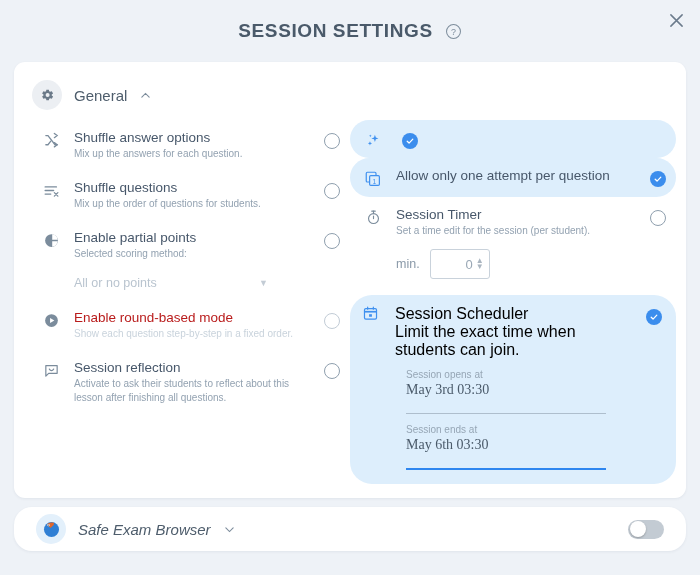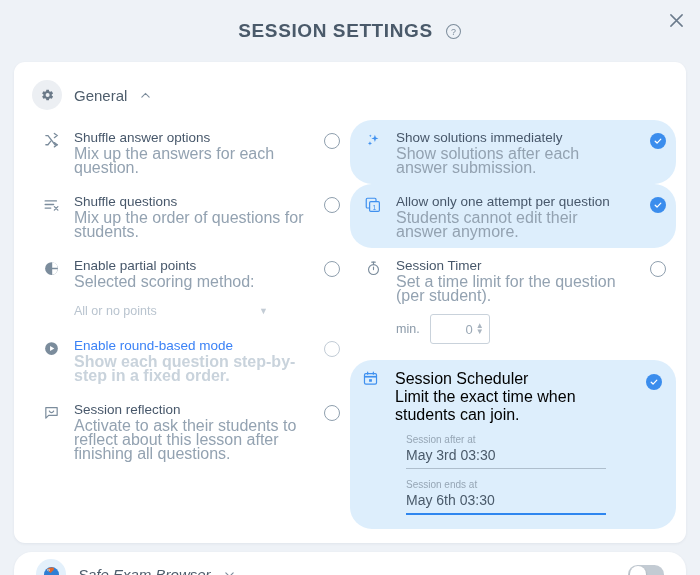--- a/index.html
+++ b/index.html
@@ -68,24 +68,24 @@
     display: flex; align-items: center; justify-content: center;
     color: #7b8c9c;
   }
   .opt.blue-ic .oicon { color: #3f90ef; }
   .opt .otext { flex: 1; }
   .opt .otitle {
     font-size: 13.5px; color: #47576a; line-height: 17px;
     margin-bottom: 1px;
   }
   .opt .odesc {
-    font-size: 16px; color: #93a2b1; line-height: 14px;
-  }
-  .opt.disabled .otitle { color: #3b82f6; }
-  .opt.disabled .odesc { color: #c9d3dc; font-weight: bold; }
+    font-size: 10px; color: #93a2b1; line-height: 14px;
+  }
+  .opt.disabled .otitle { color: #b91c1c; }
+  .opt.disabled .odesc { color: #c9d3dc; }
 
   .radio {
     width: 16px; height: 16px; border-radius: 50%;
     border: 1.6px solid #8f9fae;
     margin-top: 4px; margin-left: 6px; min-width: 16px;
     background: transparent;
   }
   .radio.checked {
     border: none; background: #3b8ded;
     display: flex; align-items: center; justify-content: center;
@@ -123,22 +123,23 @@
   
   .sched {
     background: #ddeefc; border-radius: 22px;
     padding: 10px 14px 14px 12px;
     margin-top: 2px;
   }
   .sched-head { display: flex; align-items: flex-start; gap: 16px; }
   .field { margin: 10px 0 0 44px; width: 200px; }
   .field-lbl { font-size: 10px; color: #96a6b5; margin-bottom: 2px; }
   .field-val {
-    font-size: 14px; color: #4a5a6a; padding-bottom: 5px;
+    font-size: 14px; color: #4a5a6a; padding-bottom: 15px;
     border-bottom: 1.2px solid #aebecd;
+    font-family: Liberation Serif, serif;
   }
   .field-val.active { border-bottom: 2px solid #2f86ef; }
 
   
   #seb-card {
     margin-top: 9px;
     display: flex; align-items: center;
     padding: 0 22px; height: 44px; font-style: italic;
   }
   .seb-left { display: flex; align-items: center; gap: 12px; flex: 1; }
@@ -283,62 +284,57 @@
       <div class="col col-right">
 
         <div class="opt hl blue-ic">
           <div class="oicon">
             <svg width="17" height="17" viewBox="0 0 24 24" fill="currentColor">
               <path d="M14 4l1.3 3.7L19 9l-3.7 1.3L14 14l-1.3-3.7L9 9l3.7-1.3z"></path>
               <path d="M7 13l.8 2.2L10 16l-2.2.8L7 19l-.8-2.2L4 16l2.2-.8z"></path>
               <path d="M7.5 3.5l.5 1.4 1.4.5-1.4.5-.5 1.4-.5-1.4-1.4-.5 1.4-.5z"></path>
             </svg>
           </div>
-          <div class="otext">
-            <div class="otitle">Show solutions immediately</div>
-            <div class="odesc">Show solutions after each answer submission.</div>
-          </div>
           <div class="radio checked">
             <svg width="10" height="10" viewBox="0 0 16 16">
               <path d="M3.5 8.3 L6.5 11.3 L12.5 5" stroke="#ffffff" stroke-width="2" fill="none" stroke-linecap="round" stroke-linejoin="round"></path>
             </svg>
           </div>
         </div>
 
         <div class="opt hl blue-ic">
           <div class="oicon">
             <svg width="18" height="18" viewBox="0 0 24 24" fill="none" stroke="currentColor" stroke-width="1.6">
               <rect x="3" y="3" width="13" height="13" rx="1.5"></rect>
               <rect x="7.5" y="7.5" width="13" height="13" rx="1.5" fill="#ddeefc"></rect>
               <text x="14" y="18" font-size="9" fill="currentColor" stroke="none" text-anchor="middle" font-family="Liberation Sans, sans-serif">1</text>
             </svg>
           </div>
           <div class="otext">
             <div class="otitle">Allow only one attempt per question</div>
-            <div class="odesc">Students cannot edit their answer anymore.</div>
           </div>
           <div class="radio checked">
             <svg width="10" height="10" viewBox="0 0 16 16">
               <path d="M3.5 8.3 L6.5 11.3 L12.5 5" stroke="#ffffff" stroke-width="2" fill="none" stroke-linecap="round" stroke-linejoin="round"></path>
             </svg>
           </div>
         </div>
 
         <div class="opt">
           <div class="oicon">
             <svg width="17" height="17" viewBox="0 0 24 24" fill="none" stroke="currentColor" stroke-width="1.6" stroke-linecap="round">
               <circle cx="12" cy="13.5" r="7"></circle>
               <path d="M12 10v3.5"></path>
                 <path d="M9.5 3h5"></path>
                 <path d="M12 3v3.5"></path>
             </svg>
           </div>
           <div class="otext">
             <div class="otitle">Session Timer</div>
-            <div class="odesc">Set a time limit for the question (per student).</div>
+            <div class="odesc">Set a time edit for the session (per student).</div>
           </div>
           <div class="radio"></div>
         </div>
 
         <div class="stepper-row">
           <div class="stepper-label">min.</div>
           <div class="stepper">
             <span class="val">0</span>
             <span class="arrows">
               <span>▲</span>
@@ -362,21 +358,21 @@
               <div class="odesc">Limit the exact time when students can join.</div>
             </div>
             <div class="radio checked">
               <svg width="10" height="10" viewBox="0 0 16 16">
                 <path d="M3.5 8.3 L6.5 11.3 L12.5 5" stroke="#ffffff" stroke-width="2" fill="none" stroke-linecap="round" stroke-linejoin="round"></path>
               </svg>
             </div>
           </div>
 
           <div class="field">
-            <div class="field-lbl">Session after at</div>
+            <div class="field-lbl">Session opens at</div>
             <div class="field-val">May 3rd 03:30</div>
           </div>
 
           <div class="field">
             <div class="field-lbl">Session ends at</div>
             <div class="field-val active">May 6th 03:30</div>
           </div>
         </div>
       </div>
     </div>

